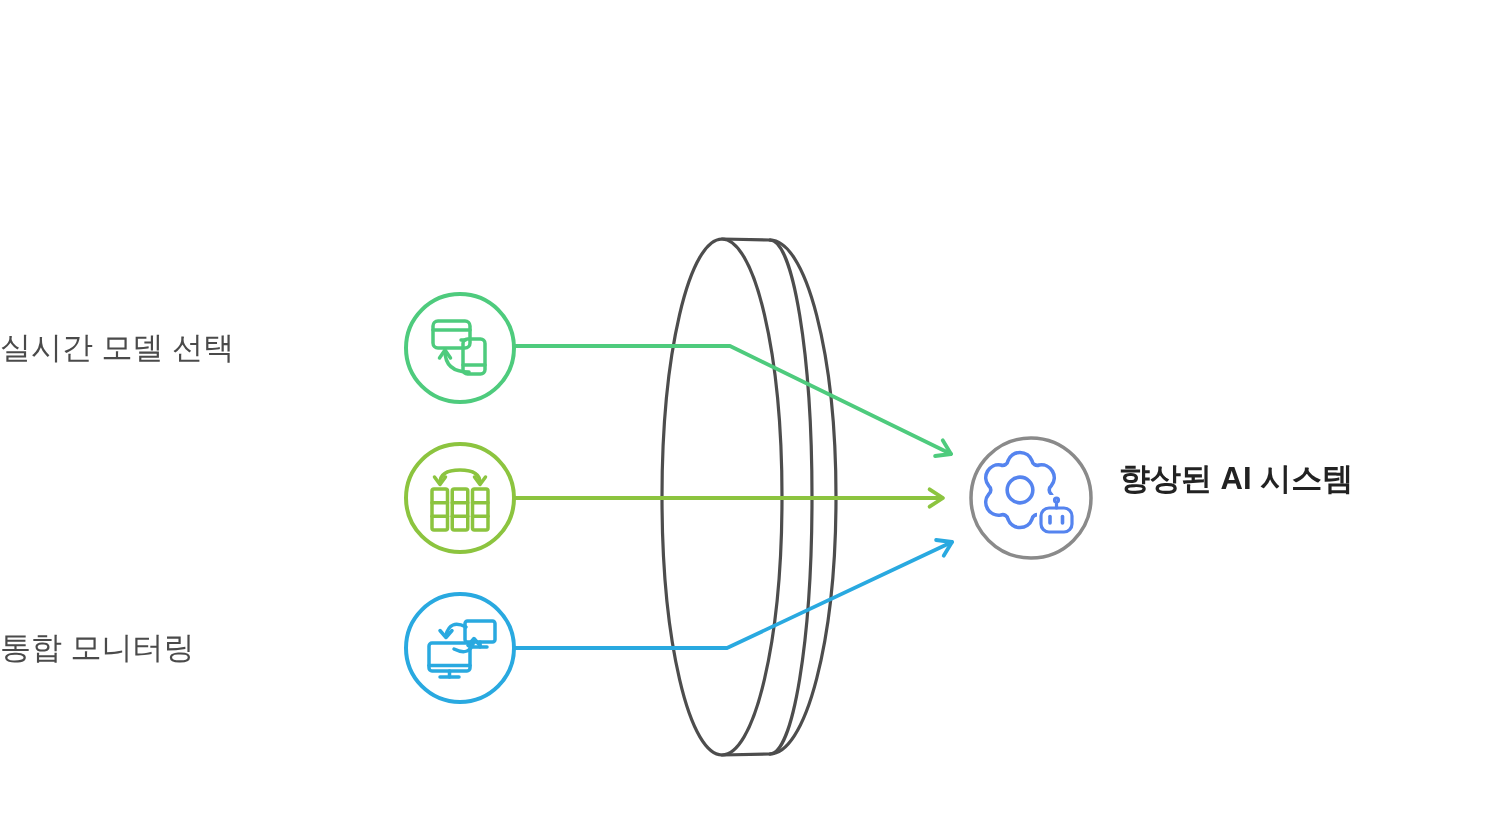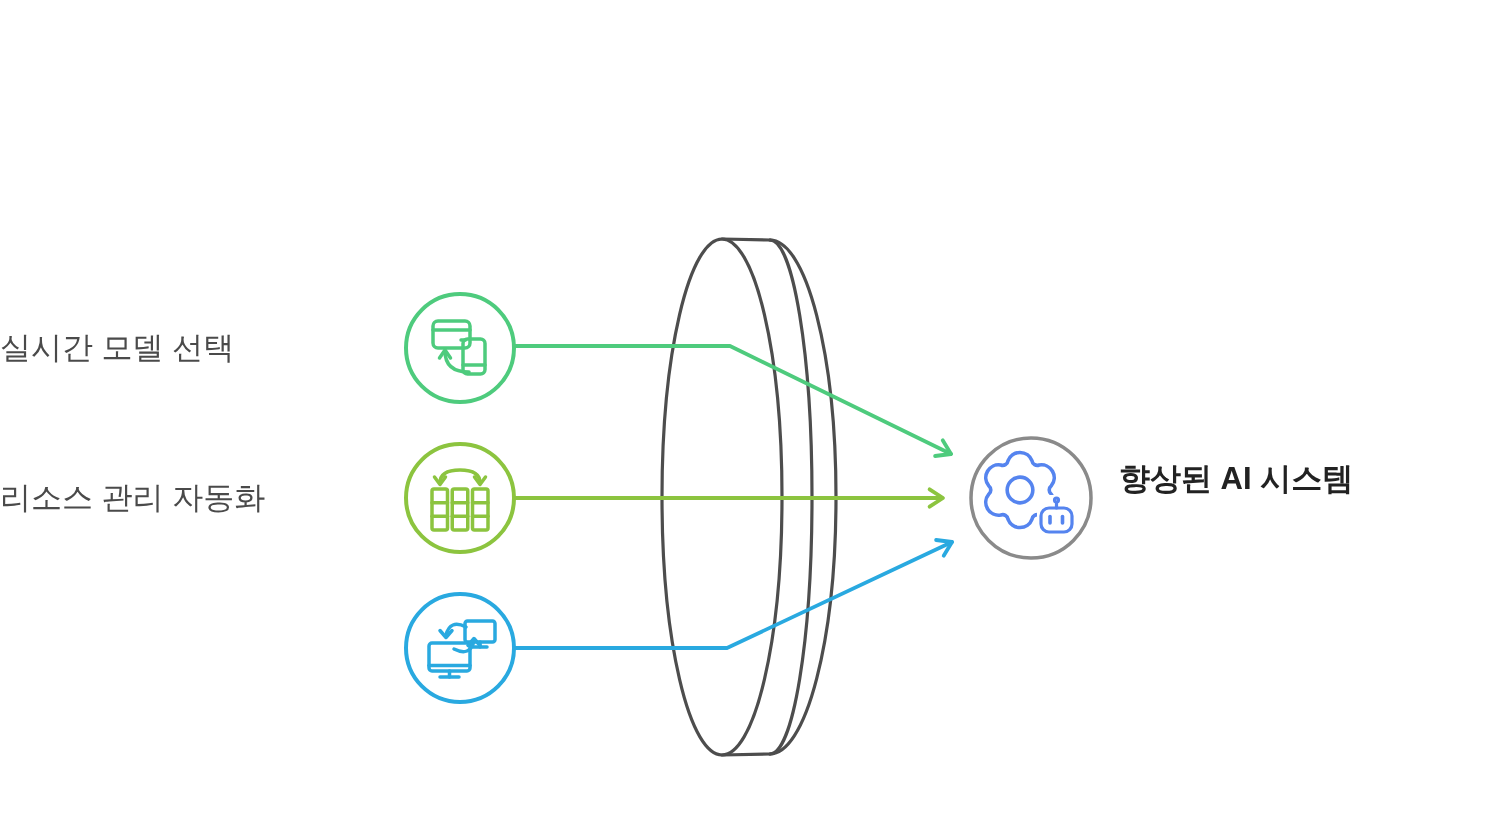--- a/index.html
+++ b/index.html
@@ -126,19 +126,19 @@
           <line x1="1056.5" y1="508" x2="1056.5" y2="502.5"></line>
           <circle cx="1056.5" cy="500" r="2"></circle>
           <line x1="1050" y1="516.5" x2="1050" y2="523" stroke-width="3.6"></line>
           <line x1="1062.5" y1="516.5" x2="1062.5" y2="523" stroke-width="3.6"></line>
         </g>
       </g>
     </g>
   </svg>
 
   <div class="input-label" style="top:348px">실시간 모델 선택</div>
-  <div class="input-label" style="top:498px">리소스 관리 자동화</div>
+  <div class="input-label" style="top:648px">통합 모니터링</div>
 
   <div class="output-label">
     <div>향상된 AI 시스템</div>
   </div>
 
 </div>
 
 </body></html>

